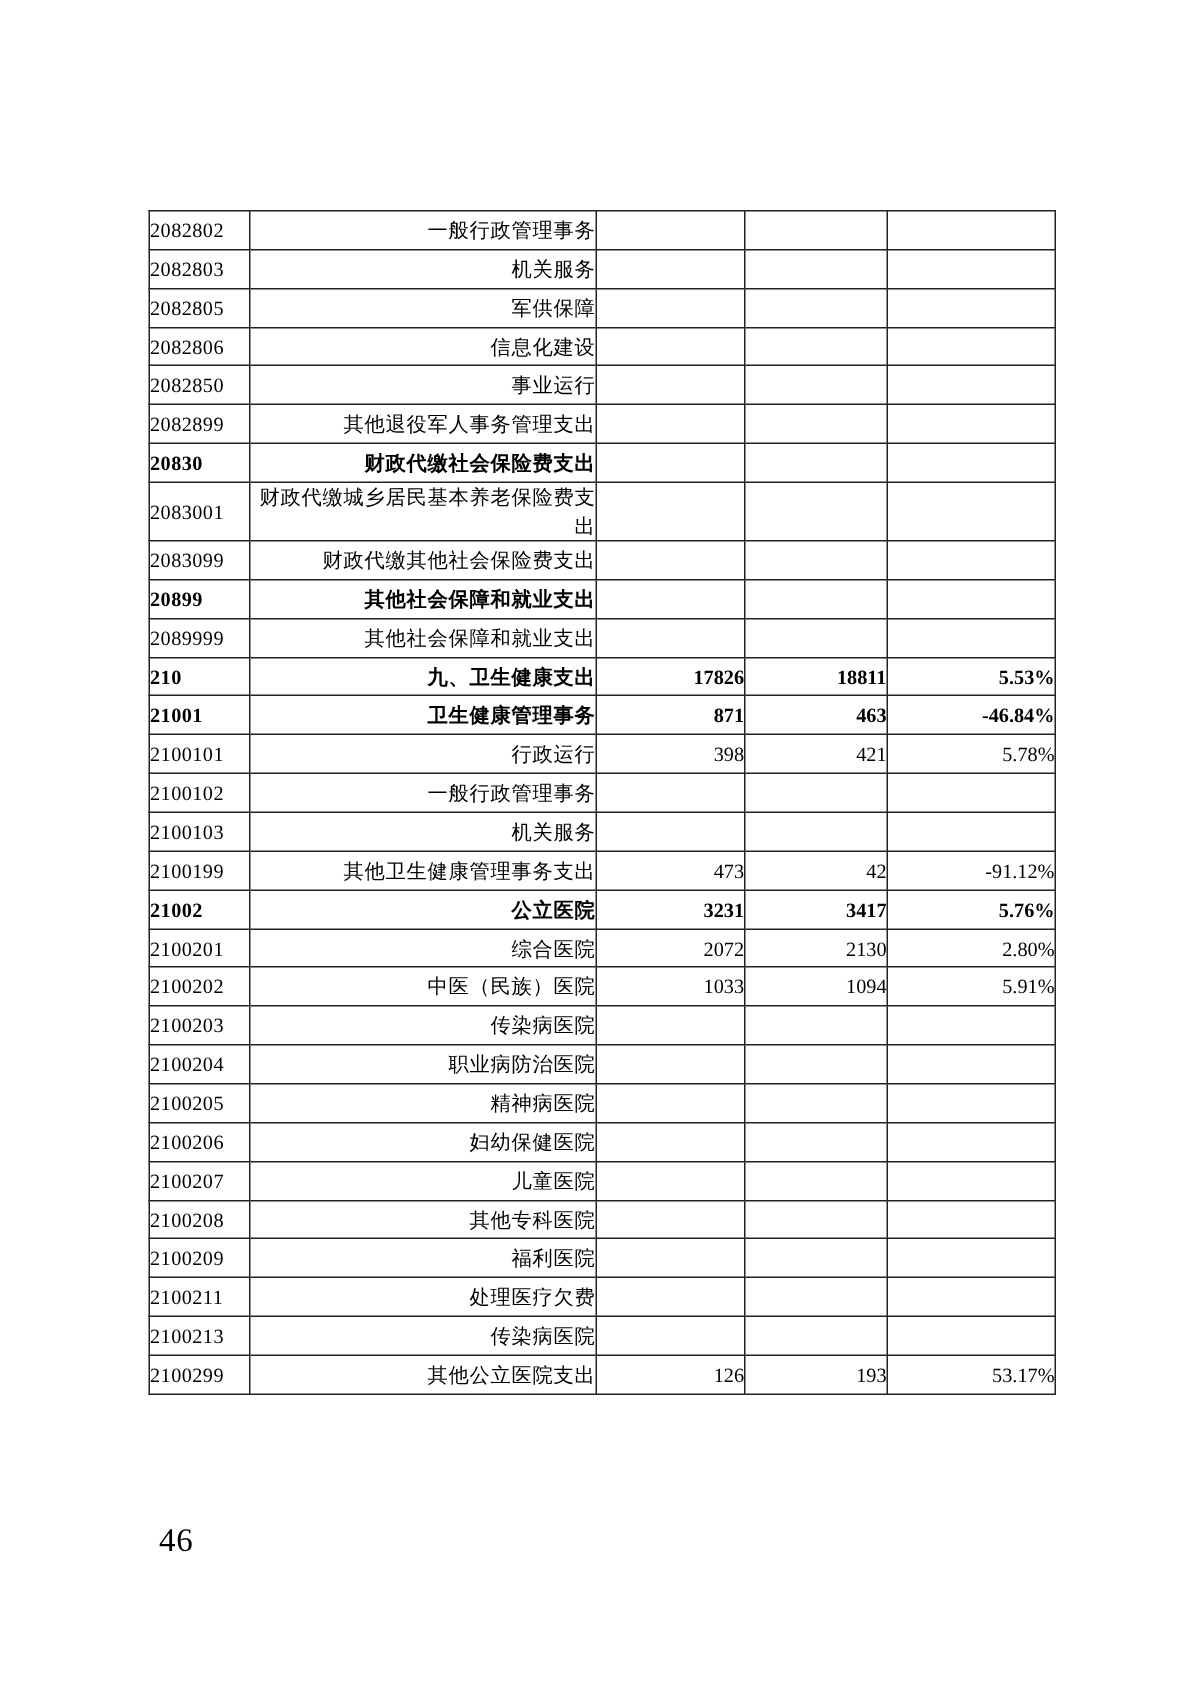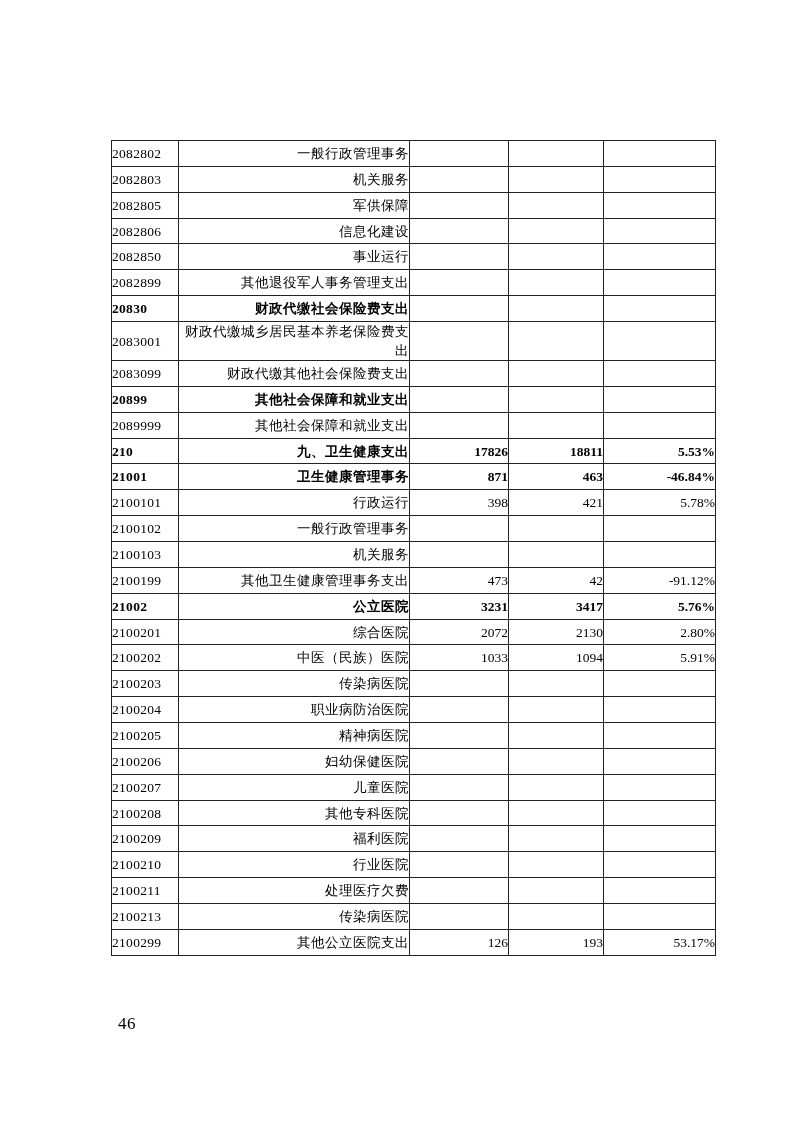--- a/index.html
+++ b/index.html
@@ -9,21 +9,21 @@
   }
   body {
     width: 793px;
     height: 1122px;
     position: relative;
     font-family: "Liberation Serif", "DejaVu Serif", serif;
     color: #000000;
   }
   .page {
     position: absolute;
-    left: 16px; top: 0;
+    left: 4px; top: 0;
     width: 718px;
     height: 1122px;
     background: #ffffff;
     overflow: hidden;
   }
   table.budget {
     position: absolute;
     left: 95px;
     top: 140px;
     width: 604px;
@@ -54,21 +54,21 @@
     text-align: right;
     padding-right: 8px;
   }
   tr.bold td {
     font-weight: bold;
   }
   .page-number {
     position: absolute;
     left: 102px;
     top: 1014px;
-    font-size: 17px;
+    font-size: 22px;
     letter-spacing: 0.5px;
   }
 </style>
 </head>
 <body>
 
 <div class="page">
 
   <table class="budget">
     <colgroup>
@@ -262,27 +262,20 @@
           <td class="num"></td>
         </tr>
         <tr>
           <td class="code">2100209</td>
           <td class="name">福利医院</td>
           <td class="num"></td>
           <td class="num"></td>
           <td class="num"></td>
         </tr>
         <tr>
-          <td class="code">2100210</td>
-          <td class="name">行业医院</td>
-          <td class="num"></td>
-          <td class="num"></td>
-          <td class="num"></td>
-        </tr>
-        <tr>
           <td class="code">2100211</td>
           <td class="name">处理医疗欠费</td>
           <td class="num"></td>
           <td class="num"></td>
           <td class="num"></td>
         </tr>
         <tr>
           <td class="code">2100213</td>
           <td class="name">传染病医院</td>
           <td class="num"></td>

